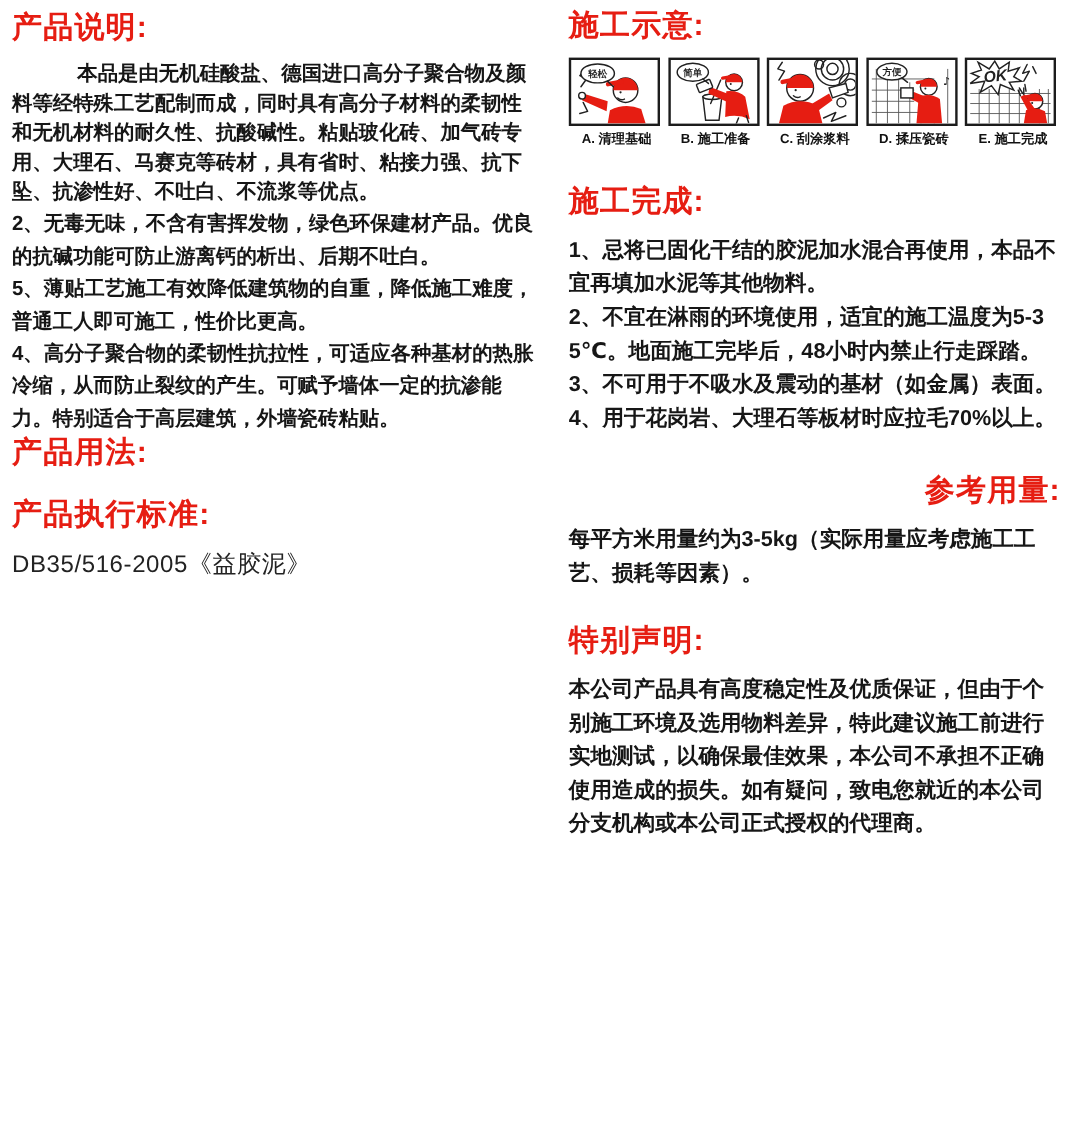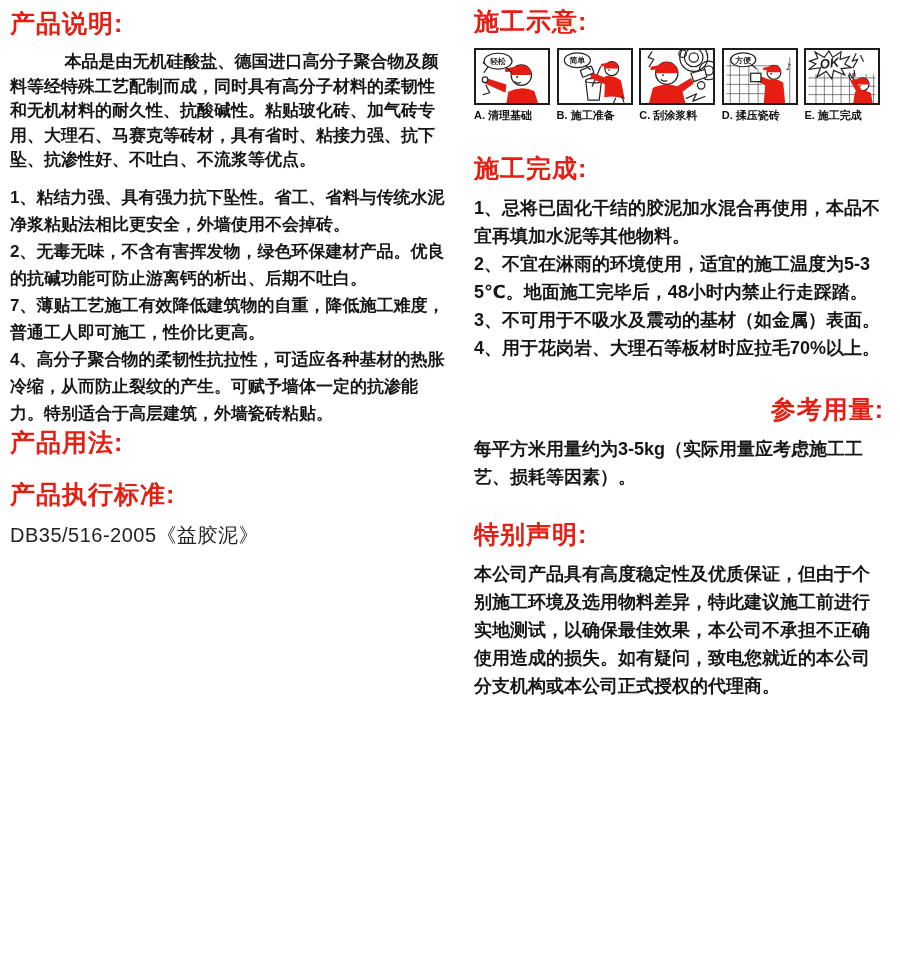--- a/index.html
+++ b/index.html
@@ -30,44 +30,43 @@
     color:#222;
   }
 
   .panels { display:flex; gap:3px; margin-top:12px; }
   .panel  { margin:0; width:80px; }
   .panel svg {
     display:block; width:76px; height:57px; background:#fff;
     border:2px solid #1c1c1c;
   }
   .panel figcaption {
-    margin-top:3px; font-size:11px; font-weight:bold; text-align:left;
+    margin-top:3px; font-size:11px; font-weight:bold; text-align:center;
     white-space:nowrap; color:#111;
   }
   .stroke { fill:none; stroke:#222; stroke-width:1.3; stroke-linecap:round; stroke-linejoin:round; }
   .thin   { fill:none; stroke:#555; stroke-width:0.8; }
   .red    { fill:var(--accent); }
   .white  { fill:#fff; stroke:#222; stroke-width:1.3; }
   .bubble-txt { font:bold 8.5px "Liberation Sans","DejaVu Sans",sans-serif; fill:#222; text-anchor:middle; }
   .ok-txt     { font:bold italic 14px "Liberation Sans","DejaVu Sans",sans-serif; fill:#222; text-anchor:middle; }
   .note-txt   { font:bold 10px "DejaVu Sans",sans-serif; fill:#222; text-anchor:middle; }
 </style>
 </head>
 <body>
 
 <div class="page">
 
   <div class="col-left">
 
     <h2 class="hd">产品说明:</h2>
     <p class="body-text intro">本品是由无机硅酸盐、德国进口高分子聚合物及颜料等经特殊工艺配制而成，同时具有高分子材料的柔韧性和无机材料的耐久性、抗酸碱性。粘贴玻化砖、加气砖专用、大理石、马赛克等砖材，具有省时、粘接力强、抗下坠、抗渗性好、不吐白、不流浆等优点。</p>
 
-    <p class="body-text mt-items">1、粘结力强、具有强力抗下坠性。省工、省料与传统水泥净浆粘贴法相比更安全，外墙使用不会掉砖。</p>
     <p class="body-text">2、无毒无味，不含有害挥发物，绿色环保建材产品。优良的抗碱功能可防止游离钙的析出、后期不吐白。</p>
-    <p class="body-text">7、薄贴工艺施工有效降低建筑物的自重，降低施工难度，普通工人即可施工，性价比更高。</p>
+    <p class="body-text">5、薄贴工艺施工有效降低建筑物的自重，降低施工难度，普通工人即可施工，性价比更高。</p>
     <p class="body-text">4、高分子聚合物的柔韧性抗拉性，可适应各种基材的热胀冷缩，从而防止裂纹的产生。可赋予墙体一定的抗渗能力。特别适合于高层建筑，外墙瓷砖粘贴。</p>
 
     <h2 class="hd" style="">产品用法:</h2>
 
     <h2 class="hd" style="margin-top:22px;">产品执行标准:</h2>
     <p class="standard-line">DB35/516-2005《益胶泥》</p>
   </div>
 
   <div class="col-right">
 

